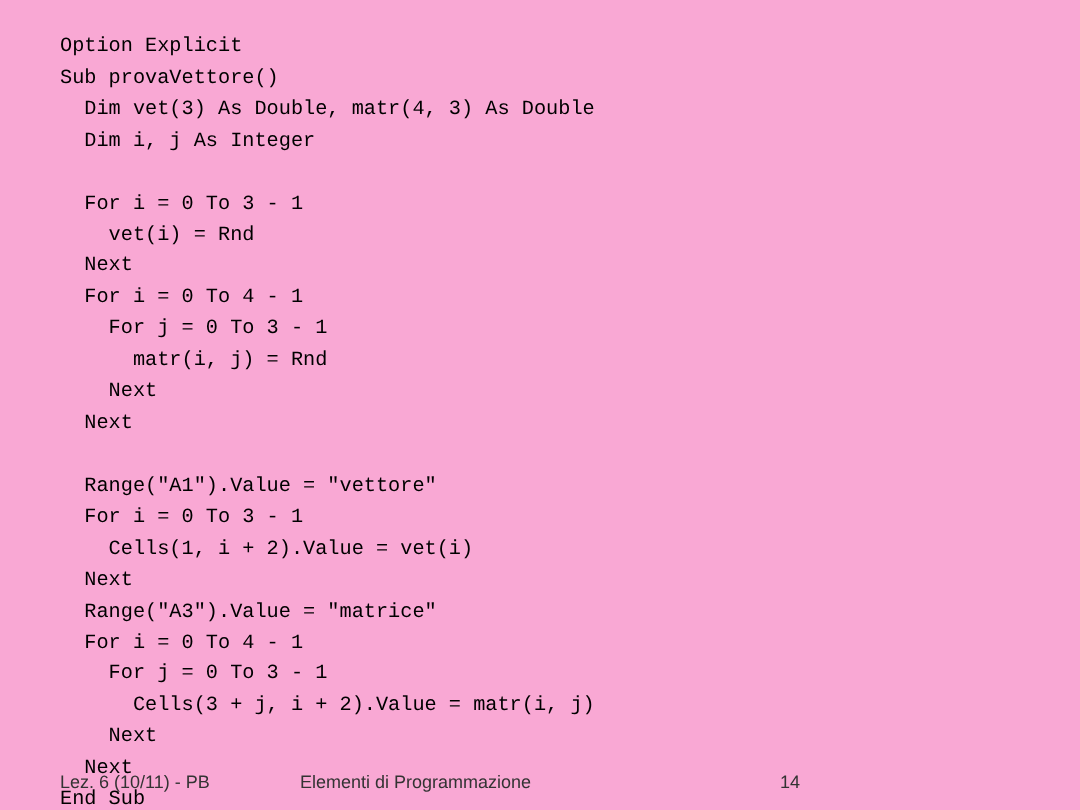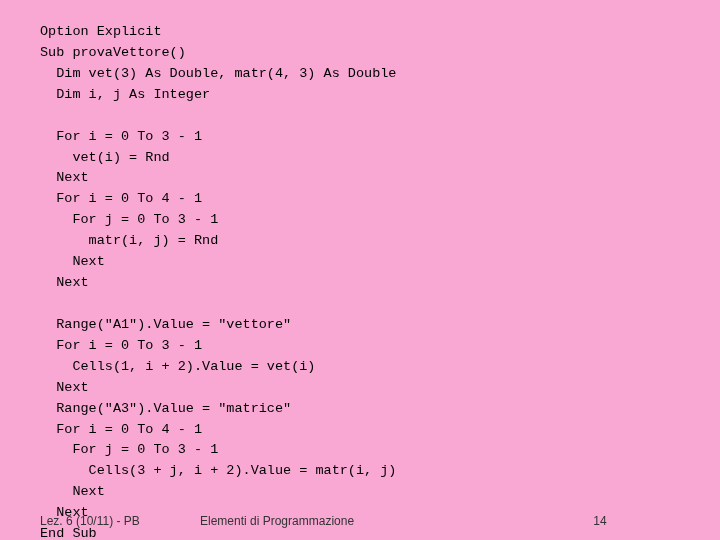--- a/index.html
+++ b/index.html
@@ -50,21 +50,21 @@
     .footer-left {
       flex: 1;
     }
 
     .footer-center {
       flex: 2;
     }
 
     .footer-right {
       flex: 1;
-      text-align: center;
+      text-align: left;
     }
   </style>
 </head>
 <body>
 
 <div class="slide-container">
   <pre class="code-block">Option Explicit
 Sub provaVettore()
   Dim vet(3) As Double, matr(4, 3) As Double
   Dim i, j As Integer

